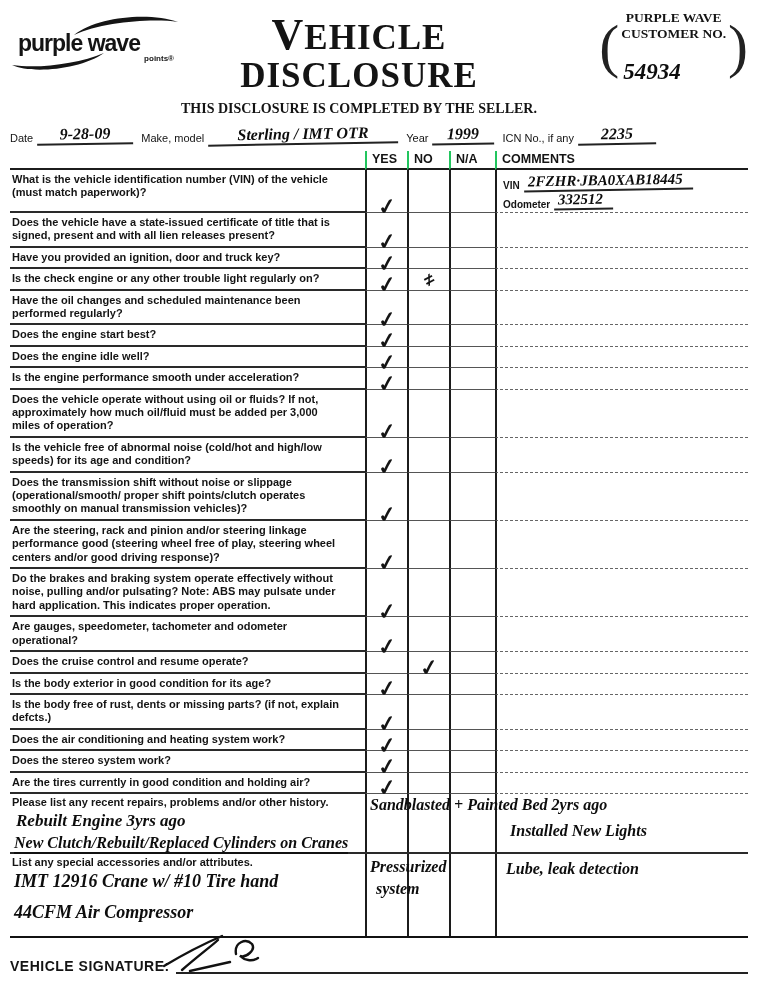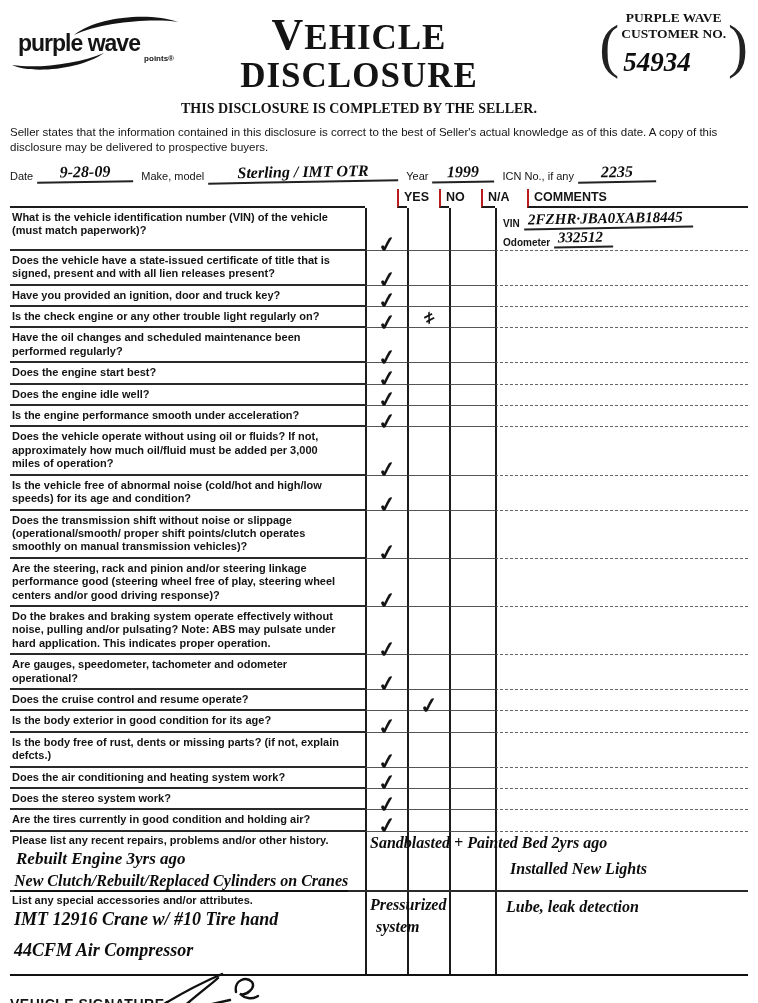--- a/index.html
+++ b/index.html
@@ -19,38 +19,38 @@
   .swoosh-top { position:absolute; top:6px; left:62px; }
   .swoosh-bot { position:absolute; top:44px; left:0px; }
   .title-block { flex:1; text-align:center; padding-top:4px; }
   .title { font-family:"Liberation Serif", serif; font-weight:bold; font-size:35px; letter-spacing:1px; line-height:1.05; }
   .title::first-letter { font-size:44px; }
   .subtitle { font-family:"Liberation Serif", serif; font-weight:bold; font-size:14px; margin-top:6px; }
   .custbox { width:208px; display:flex; align-items:stretch; justify-content:flex-end; }
   .paren { font-family:"Liberation Serif", serif; font-size:60px; line-height:76px; font-weight:normal; color:#222; }
   .custinner { text-align:center; padding:2px 2px; }
   .custlabel { font-family:"Liberation Serif", serif; font-weight:bold; font-size:13.5px; line-height:1.15; }
-  .custvalue { font-size:27px; margin-top:6px; text-align:left; padding-left:2px; }
+  .custvalue { font-size:23px; margin-top:18px; text-align:left; padding-left:2px; }
 
   
   .hw { font-family:"Liberation Serif", serif; font-style:italic; font-weight:bold; color:#0d0d0d; }
 
   
   .intro { font-size:11.5px; line-height:1.3; margin-top:8px; font-weight:500; }
   .dateline { display:flex; align-items:flex-end; margin-top:8px; font-size:11px; white-space:nowrap; }
   .dl-label { padding:0 4px 1px 0; }
   .dl-val { border-bottom:2px solid #222; text-align:center; padding:0 6px; font-size:16px; margin-right:8px; transform:rotate(-1deg); }
   .w-date{min-width:96px;} .w-make{min-width:190px;} .w-year{min-width:62px;} .w-icn{min-width:78px;}
 
   
   .tbl { margin-top:6px; }
   .trow, .hrow { display:grid; grid-template-columns:355px 42px 42px 46px 1fr; }
   .hrow .hcell { font-weight:bold; font-size:12.5px; padding:1px 3px 2px 5px; border-bottom:2px solid #1c1c1c; }
   .hrow .blank { border-bottom:2px solid #1c1c1c; }
-  .vline { border-left:2px solid #b91c1c;margin-left:32px; }
+  .vline { border-left:2px solid #22c55e; }
   .qcell { font-size:11px; font-weight:600; line-height:1.22; padding:3px 24px 3px 2px; border-bottom:2px solid #2a2a2a; }
   .mcell { border-left:2px solid #1c1c1c; border-bottom:1px solid #555; display:flex; align-items:flex-end; justify-content:center; }
   .ccell { border-left:2px solid #1c1c1c; border-bottom:1px dashed #666; padding:2px 2px 2px 6px; font-size:10.5px; }
   .trow { min-height:19px; }
   .mark { font-size:22px; font-weight:bold; display:inline-block; transform:rotate(-8deg); line-height:0.8; margin-bottom:-4px; }
   .mark.scribble { font-size:17px; transform:rotate(-28deg); letter-spacing:-2px; margin-bottom:2px; }
   .cmline { display:flex; align-items:flex-end;text-align:center; }
   .cmlabel { font-size:10px; font-weight:600; padding-right:4px; }
   .cmval { font-size:15px; border-bottom:2px solid #222; flex:0 0 auto; padding:0 10px 0 4px; transform:rotate(-1deg); }
 
@@ -95,21 +95,20 @@
       <span class="paren">(</span>
       <div class="custinner">
         <div class="custlabel">PURPLE WAVE</div>
         <div class="custlabel">CUSTOMER NO.</div>
         <div class="custvalue hw">54934</div>
       </div>
       <span class="paren">)</span>
     </div>
   </div>
 
-  <p class="intro">Seller states that the information contained in this disclosure is correct to the best of Seller's actual knowledge as of this date. A copy of this disclosure may be delivered to prospective buyers.</p>
 
   <div class="dateline">
     <span class="dl-label">Date</span>
     <span class="dl-val hw w-date">9-28-09</span>
     <span class="dl-label">Make, model</span>
     <span class="dl-val hw w-make">Sterling / IMT OTR</span>
     <span class="dl-label">Year</span>
     <span class="dl-val hw w-year">1999</span>
     <span class="dl-label">ICN No., if any</span>
     <span class="dl-val hw w-icn">2235</span>

